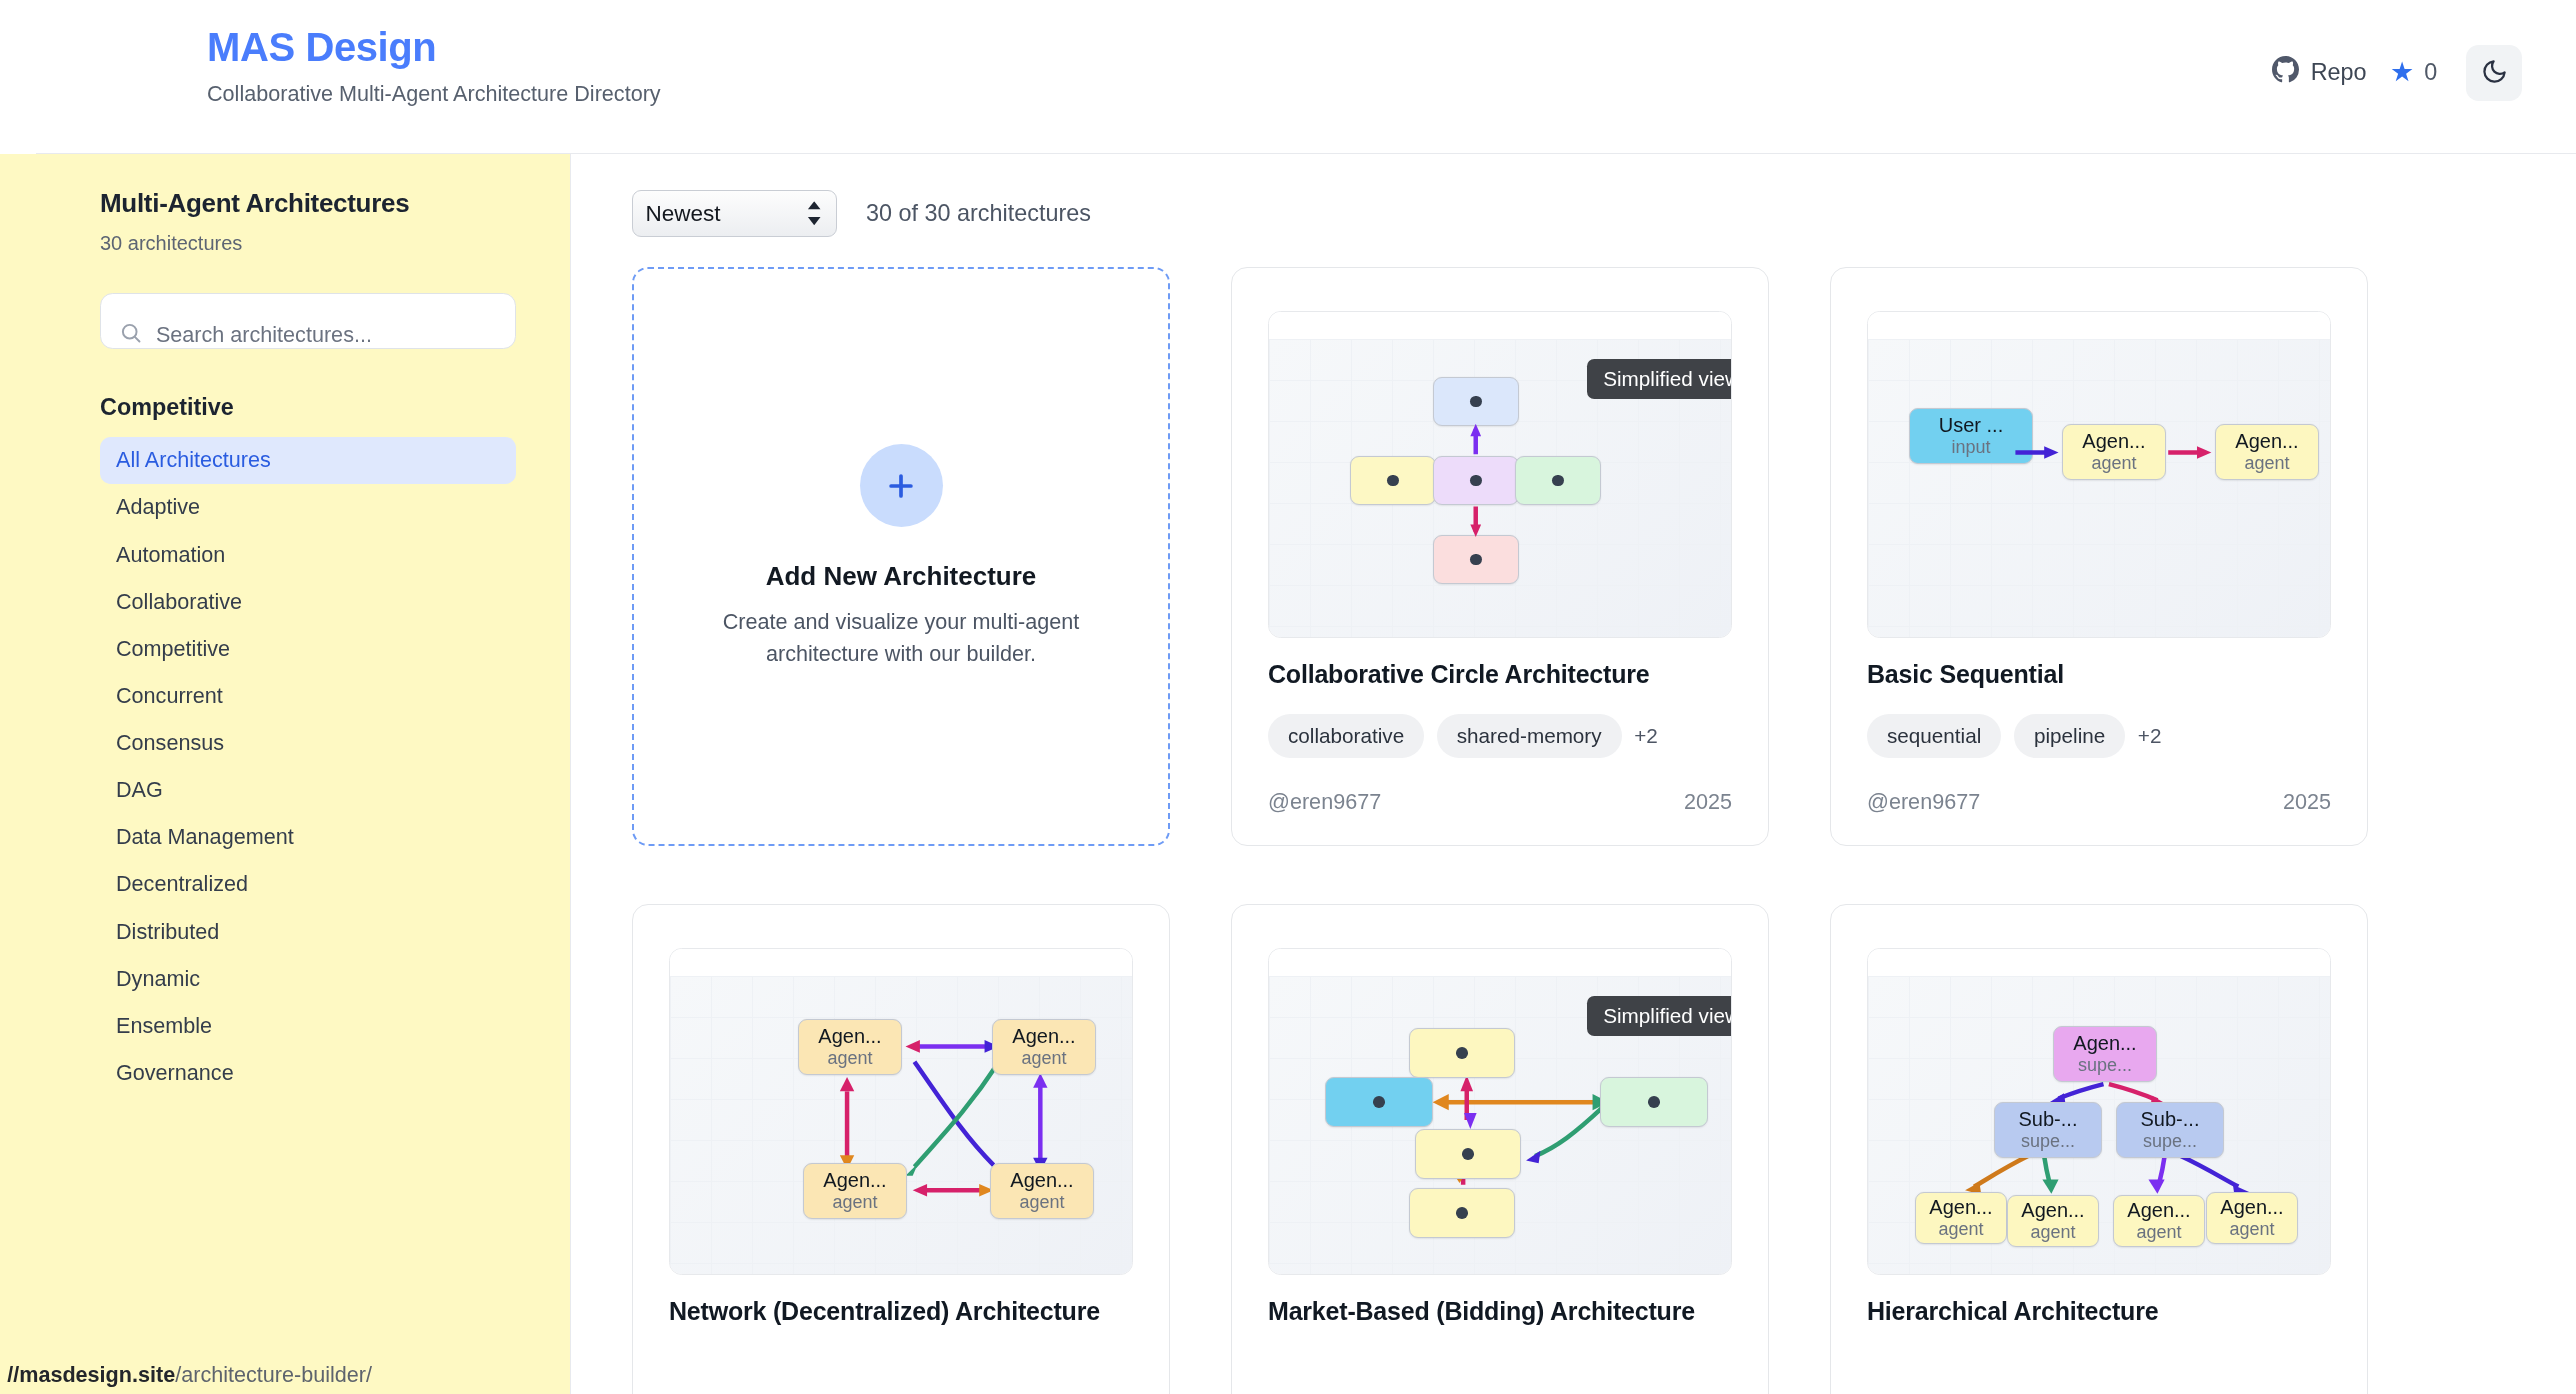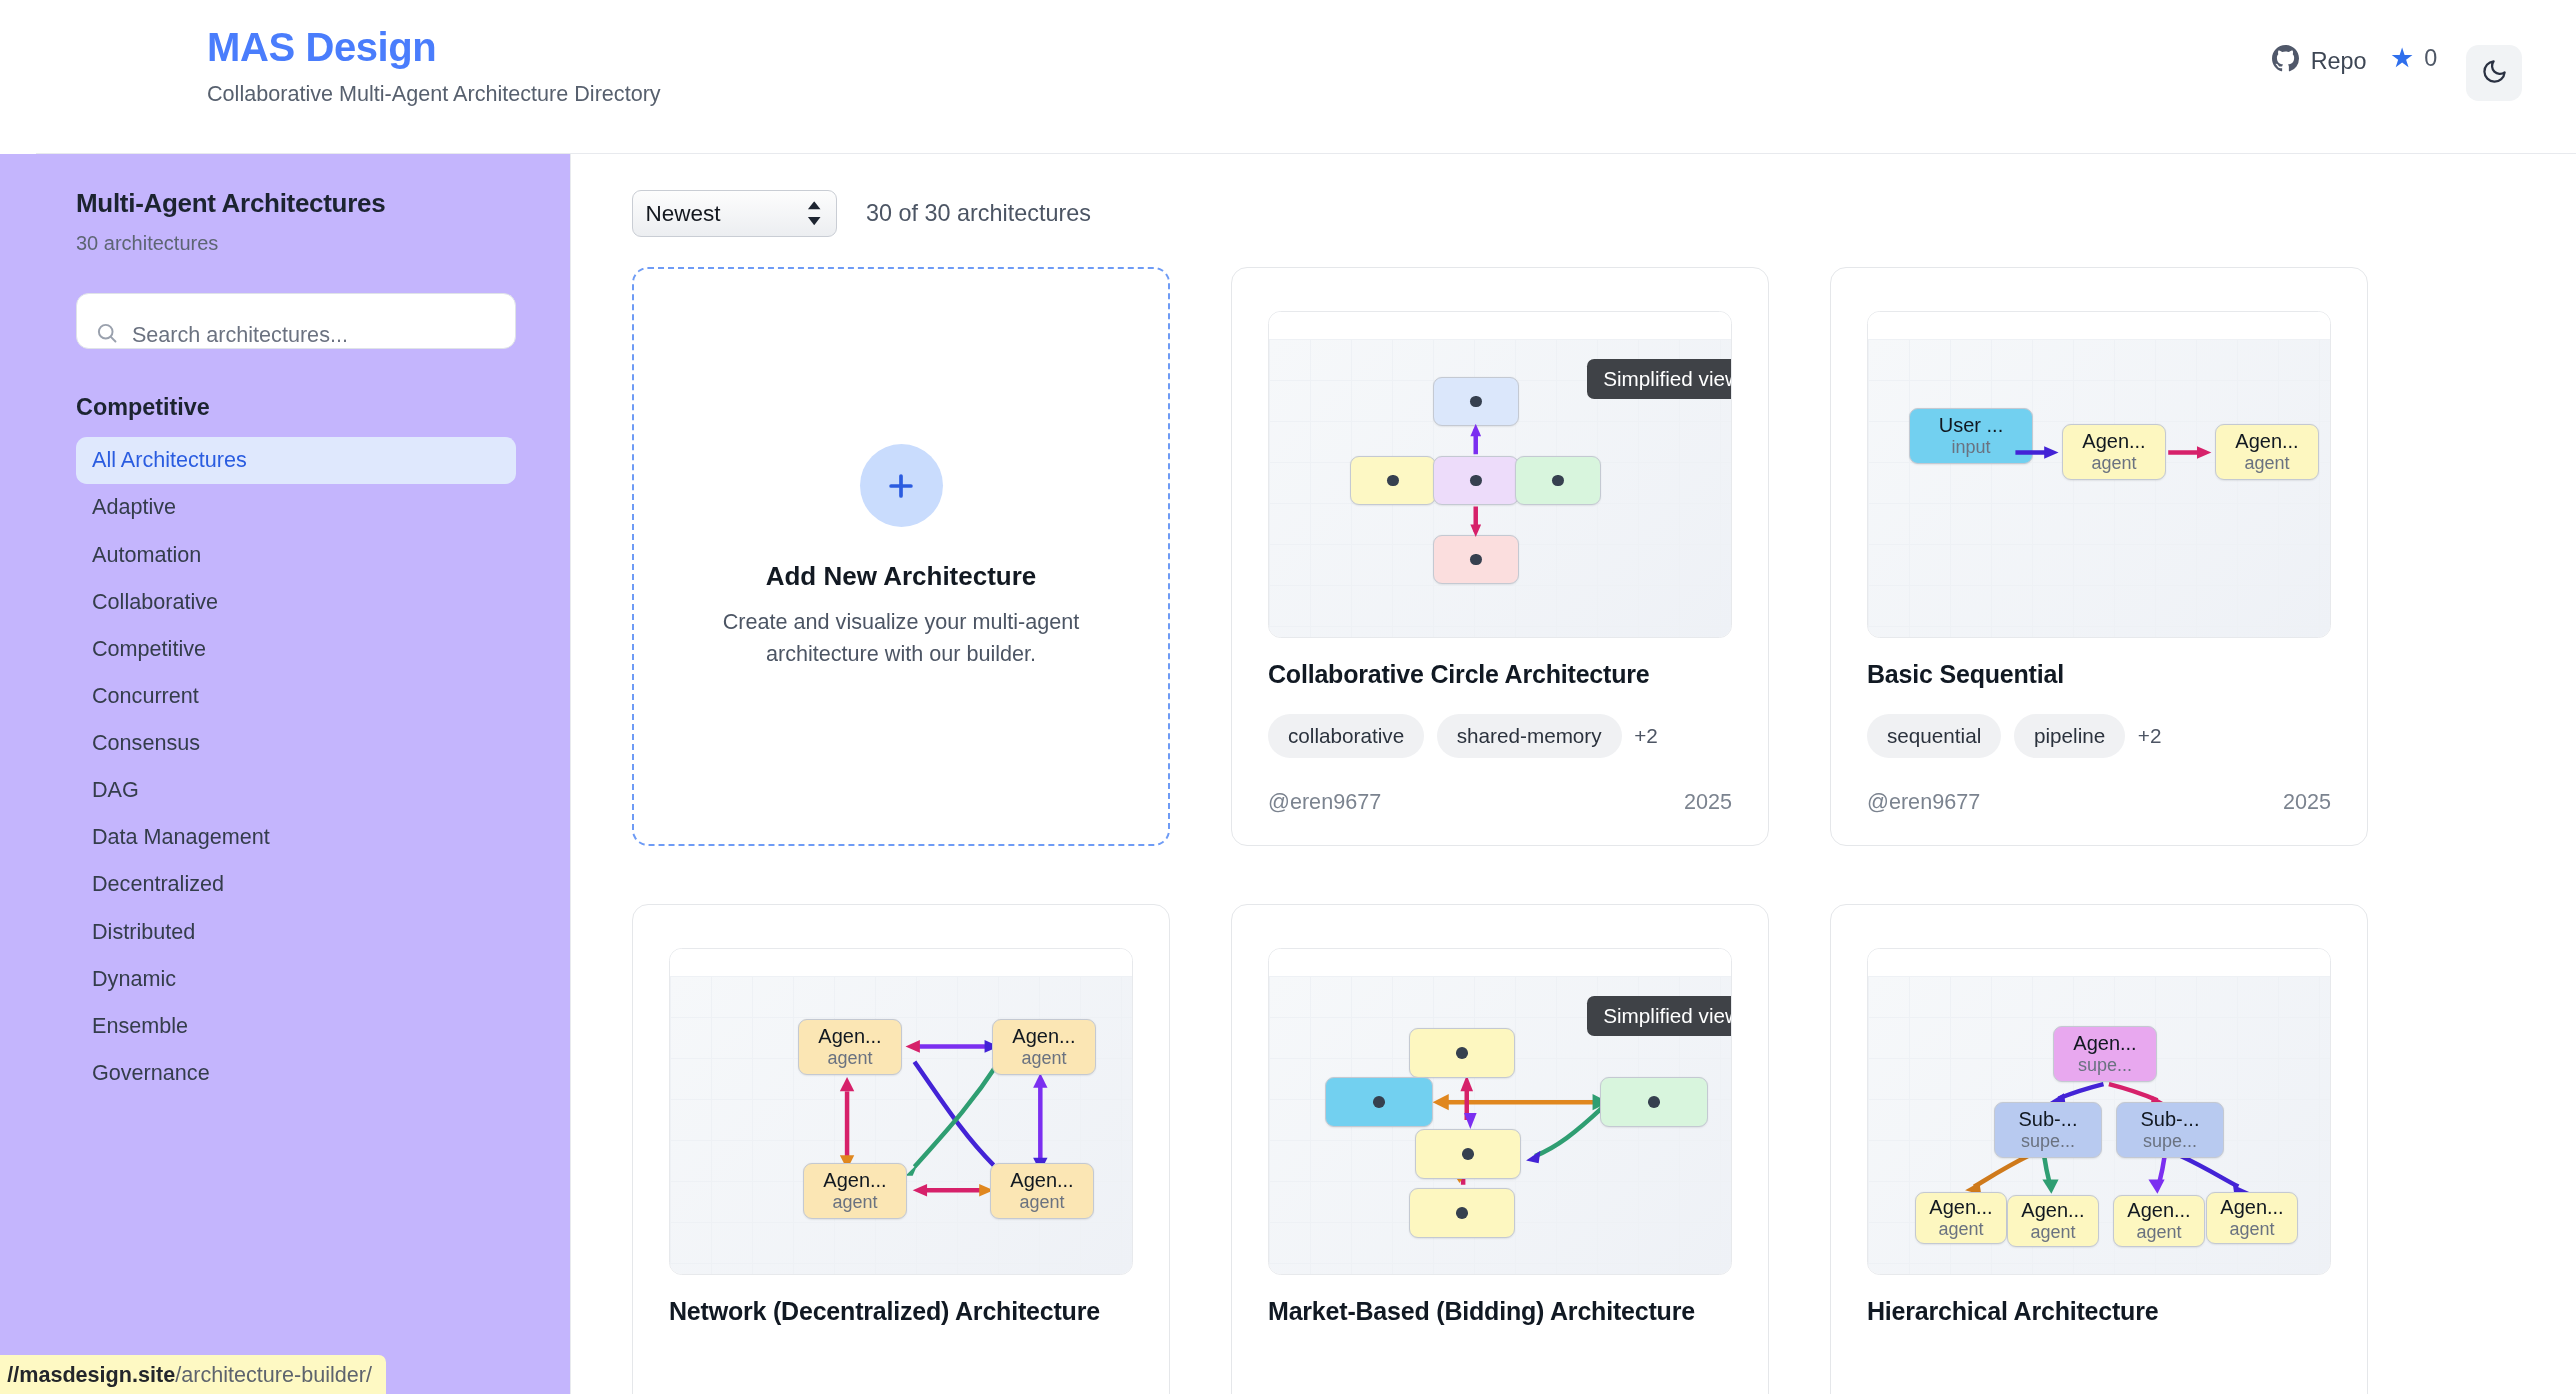--- a/index.html
+++ b/index.html
@@ -28,21 +28,21 @@
     letter-spacing: -0.4px;
     line-height: 1.25;
   }
   .brand-sub {
     font-size: 21.6px;
     color: #57606e;
     margin-top: 9px;
   }
   .header-right {
     display: flex;
-    align-items: flex-start;
+    align-items: center;
     gap: 23.4px;
     margin-top: 23.4px;
   }
   .repo-link {
     display: flex;
     align-items: center;
     gap: 11.7px;
     color: #3d4654;
     font-size: 23.4px;
     text-decoration: none;
@@ -65,22 +65,22 @@
     margin-left: 5.4px;
   }
 
   
   .body-wrap { display: flex; height: 1240px; }
 
   
   .sidebar {
     width: 571px;
     border-right: 0.9px solid #e8eaee;
-    padding: 34px 54px 0 76px;
-    background: #c4b5fd;
+    padding: 34px 54px 0 100px;
+    background: #fef9c3;
     flex-shrink: 0;
   }
   .side-title {
     font-size: 26px;
     font-weight: bold;
     color: #1c2430;
     letter-spacing: -0.3px;
   }
   .side-count {
     font-size: 20px;

